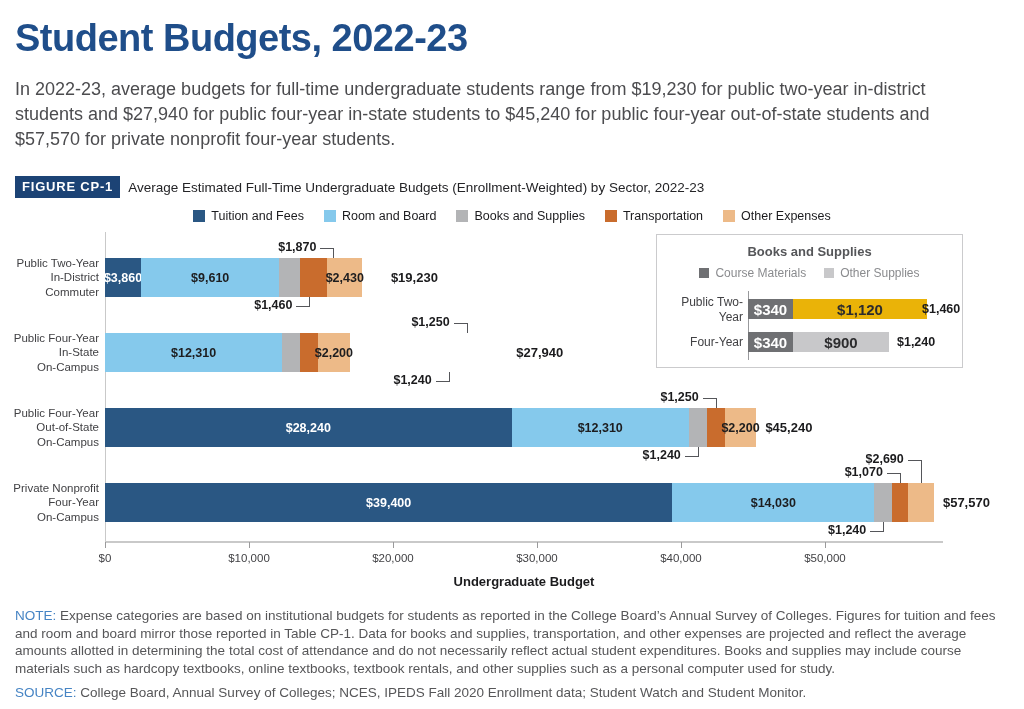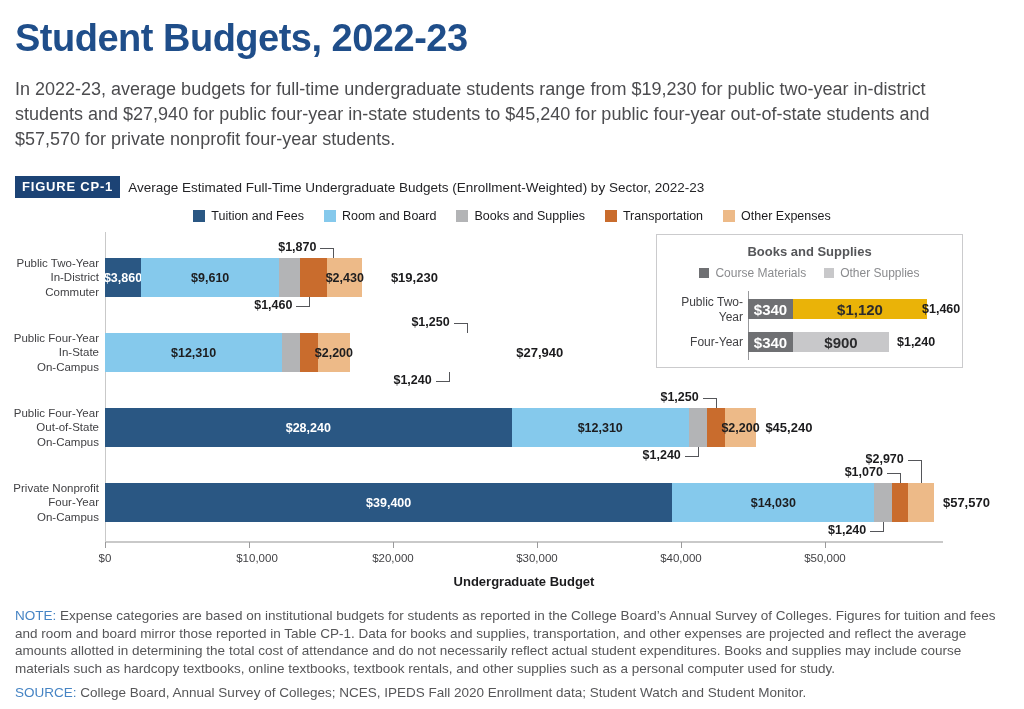--- a/index.html
+++ b/index.html
@@ -188,32 +188,32 @@
         <div class="seg" style="width: 202.013px; background: rgb(133, 201, 236);">
           <div class="seg-label" style="color: rgb(29, 29, 31);">$14,030</div>
         </div>
         <div class="seg" style="width: 17.8543px; background: rgb(179, 180, 182);"></div>
         <div class="seg" style="width: 15.4065px; background: rgb(201, 108, 45);"></div>
         <div class="seg" style="width: 26.3495px; background: rgb(237, 186, 136);"></div>
       </div>
       <div class="total-label" style="left: 942.929px; top: 255px;">$57,570</div>
       <div class="callout-h" style="left: 907.754px; top: 232px; width: 13px;"></div>
       <div class="callout-v" style="left: 920.754px; top: 232px; height: 23px;"></div>
-      <div class="callout-label" style="left: 753.754px; top: 224px;">$2,970</div>
+      <div class="callout-label" style="left: 753.754px; top: 224px;">$2,690</div>
       <div class="callout-h" style="left: 886.876px; top: 245px; width: 13px;"></div>
       <div class="callout-v" style="left: 899.876px; top: 245px; height: 10px;"></div>
       <div class="callout-label" style="left: 732.876px; top: 237px;">$1,070</div>
       <div class="callout-h" style="left: 870.246px; top: 303px; width: 13px;"></div>
       <div class="callout-v" style="left: 883.246px; top: 294px; height: 10px;"></div>
       <div class="callout-label" style="left: 716.246px; top: 295px;">$1,240</div>
       <div class="xaxis-line" style="left: 105px; top: 313px; width: 838px;"></div>
       <div class="tick" style="left: 105px; top: 314px;"></div>
       <div class="tick-label" style="left: 105px; top: 324px;">$0</div>
       <div class="tick" style="left: 248.986px; top: 314px;"></div>
-      <div class="tick-label" style="left: 257px; top: 324px;">$10,000</div>
+      <div class="tick-label" style="left: 249px; top: 324px;">$10,000</div>
       <div class="tick" style="left: 392.973px; top: 314px;"></div>
       <div class="tick-label" style="left: 392.973px; top: 324px;">$20,000</div>
       <div class="tick" style="left: 536.959px; top: 314px;"></div>
       <div class="tick-label" style="left: 536.959px; top: 324px;">$30,000</div>
       <div class="tick" style="left: 680.945px; top: 314px;"></div>
       <div class="tick-label" style="left: 680.945px; top: 324px;">$40,000</div>
       <div class="tick" style="left: 824.931px; top: 314px;"></div>
       <div class="tick-label" style="left: 824.931px; top: 324px;">$50,000</div>
       <div class="xaxis-title" style="left: 524px; top: 346px;">Undergraduate Budget</div>
       <div class="inset">

